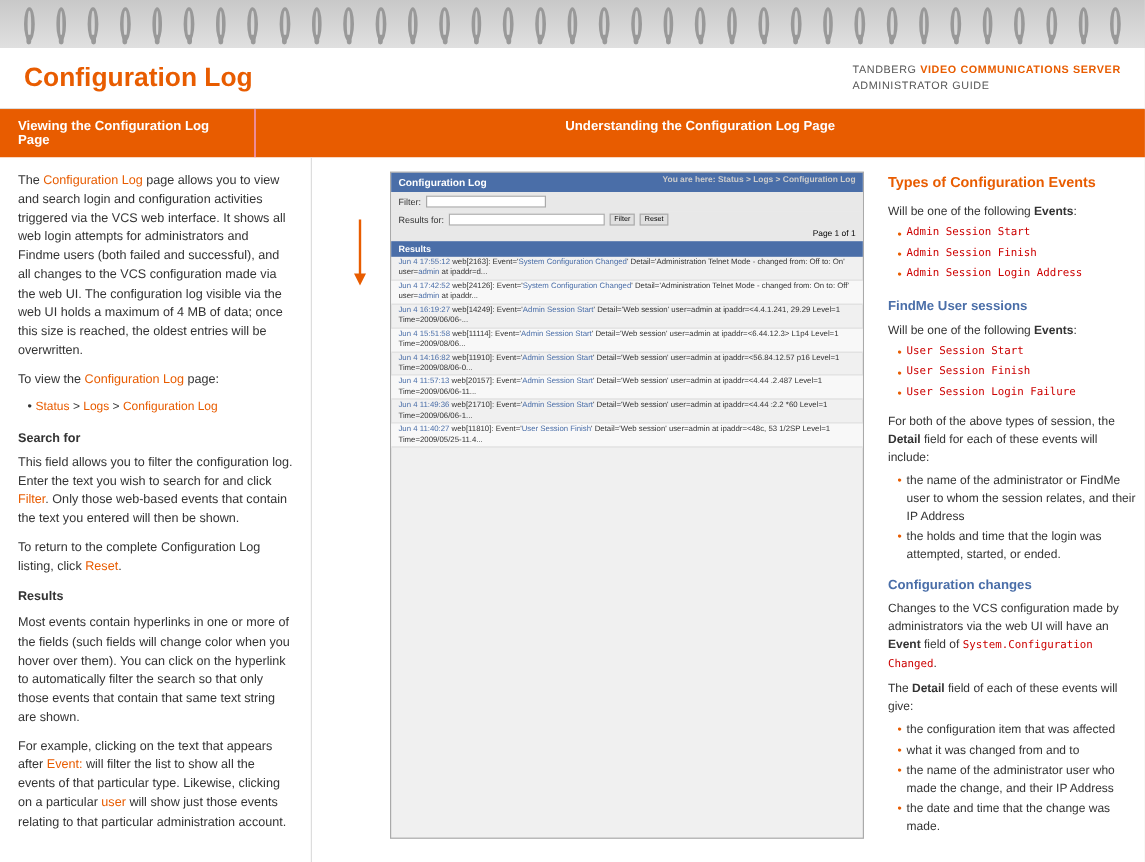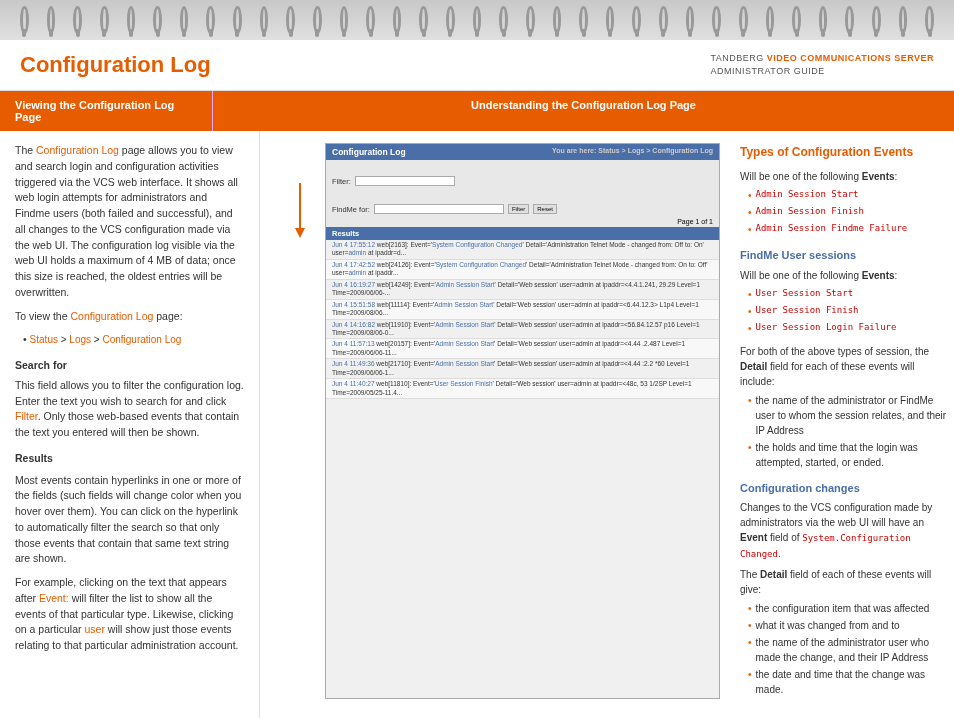--- a/index.html
+++ b/index.html
@@ -169,21 +169,21 @@
       font-weight: bold;
       display: flex;
       justify-content: space-between;
     }
     .config-log-breadcrumb {
       font-size: 7px;
       color: #ccc;
     }
     .config-log-filter-row {
       background: #e8e8e8;
-      padding: 16px 6px;
+      padding: 3px 6px;
       display: flex;
       align-items: center;
       gap: 4px;
     }
     .filter-label {
       font-size: 7.5px;
       color: #333;
     }
     .filter-input {
       background: white;
@@ -357,20 +357,21 @@
 
     <div class="left-panel">
       <p>The <a class="link">Configuration Log</a> page allows you to view and search login and configuration activities triggered via the VCS web interface. It shows all web login attempts for administrators and Findme users (both failed and successful), and all changes to the VCS configuration made via the web UI. The configuration log visible via the web UI holds a maximum of 4 MB of data; once this size is reached, the oldest entries will be overwritten.</p>
       <p>To view the <a class="link">Configuration Log</a> page:</p>
       <div class="bullet-item">
         <span class="breadcrumb-path">Status <span class="sep">&gt;</span> Logs <span class="sep">&gt;</span> Configuration Log</span>
       </div>
 
       <div class="section-title">Search for</div>
       <p>This field allows you to filter the configuration log. Enter the text you wish to search for and click <a class="link">Filter</a>. Only those web-based events that contain the text you entered will then be shown.</p>
+      <p style="margin-top:6px;">To return to the complete Configuration Log listing, click <a class="link">Reset</a>.</p>
 
       <div class="section-title">Results</div>
       <p style="margin-top:6px;">Most events contain hyperlinks in one or more of the fields (such fields will change color when you hover over them). You can click on the hyperlink to automatically filter the search so that only those events that contain that same text string are shown.</p>
       <p style="margin-top:6px;">For example, clicking on the text that appears after <a class="link">Event:</a> will filter the list to show all the events of that particular type. Likewise, clicking on a particular <a class="link">user</a> will show just those events relating to that particular administration account.</p>
     </div>
 
     <div class="right-panel">
 
       <div style="display:flex; gap:10px; margin-bottom:10px;">
         <div>
@@ -383,21 +384,21 @@
         <div class="config-log-screenshot">
           <div class="config-log-header">
             <span>Configuration Log</span>
             <span class="config-log-breadcrumb">You are here: Status &gt; Logs &gt; Configuration Log</span>
           </div>
           <div class="config-log-filter-row">
             <span class="filter-label">Filter:</span>
             <div class="filter-input"></div>
           </div>
           <div class="search-row">
-            <span class="filter-label">FindMe for:</span>
+            <span class="filter-label">Results for:</span>
             <div class="filter-input" style="width:130px;"></div>
             <button class="filter-btn">Filter</button>
             <button class="filter-btn">Reset</button>
           </div>
           <div class="page-info">Page 1 of 1</div>
           <div class="results-header">Results</div>
           <div>
             <div class="log-entry"><span class="log-link">Jun 4 17:55:12</span> web[2163]: Event='<span class="log-link">System Configuration Changed</span>' Detail='Administration Telnet Mode - changed from: Off to: On' user=<span class="log-link">admin</span> at ipaddr=d...</div>
             <div class="log-entry"><span class="log-link">Jun 4 17:42:52</span> web[24126]: Event='<span class="log-link">System Configuration Changed</span>' Detail='Administration Telnet Mode - changed from: On to: Off' user=<span class="log-link">admin</span> at ipaddr...</div>
             <div class="log-entry"><span class="log-link">Jun 4 16:19:27</span> web[14249]: Event='<span class="log-link">Admin Session Start</span>' Detail='Web session' user=admin at ipaddr=&lt;4.4.1.241, 29.29 Level=1 Time=2009/06/06-...</div>
@@ -413,21 +414,21 @@
           <div class="types-title">Types of Configuration Events</div>
 
           <div class="types-text">Will be one of the following <span class="bold">Events</span>:</div>
           <div class="types-bullet">
               <span class="code">Admin Session Start</span>
             </div>
           <div class="types-bullet">
               <span class="code">Admin Session Finish</span>
             </div>
           <div class="types-bullet">
-              <span class="code">Admin Session Findme Failure</span>
+              <span class="code">Admin Session Login Address</span>
             </div>
 
           <div class="types-subtitle">FindMe User sessions</div>
           <div class="types-text">Will be one of the following <span class="bold">Events</span>:</div>
           <div class="types-bullet">
               <span class="code">User Session Start</span>
             </div>
           <div class="types-bullet">
               <span class="code">User Session Finish</span>
             </div>

